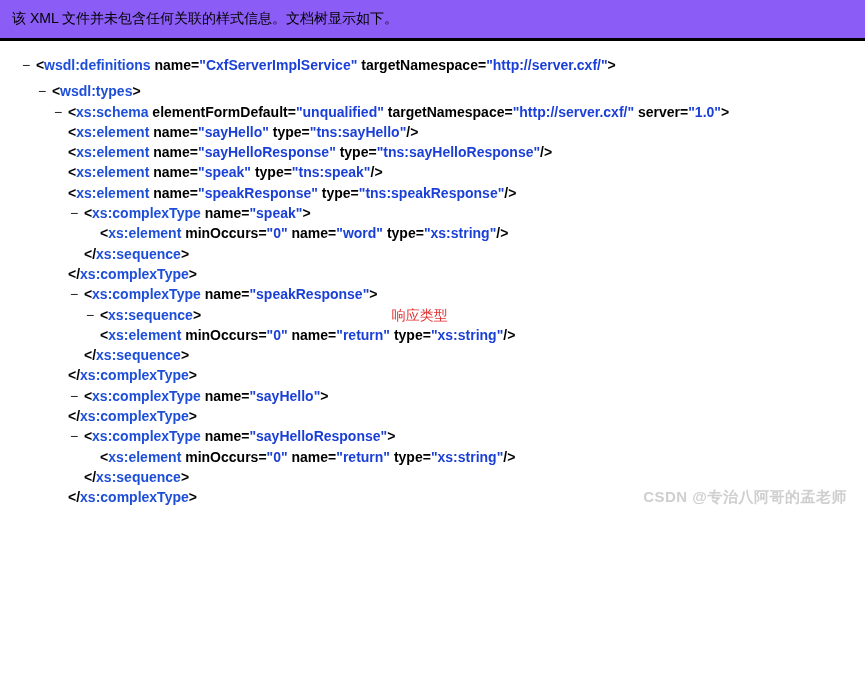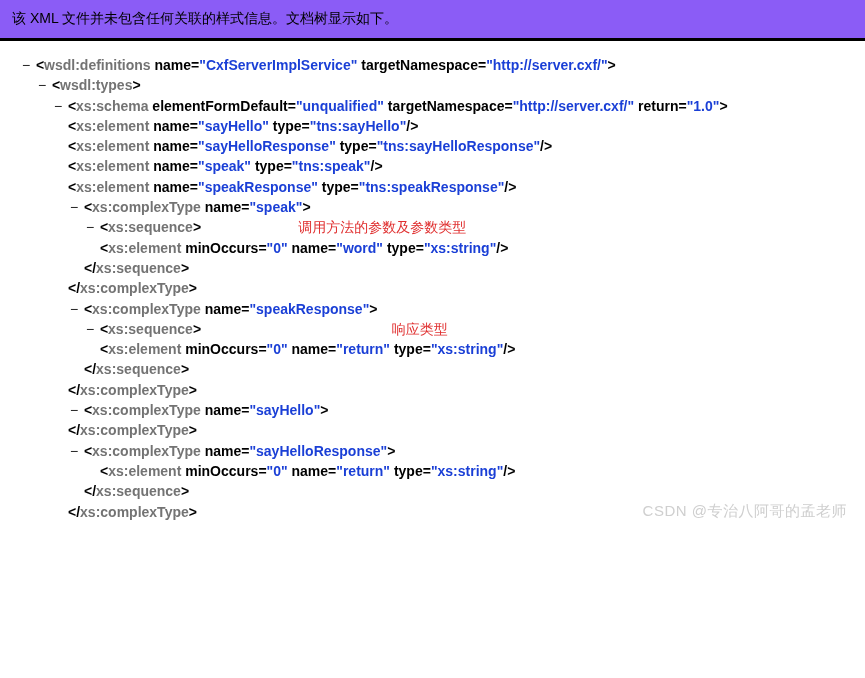--- a/index.html
+++ b/index.html
@@ -16,38 +16,38 @@
       color: #000;
     }
     .content {
       padding: 14px 6px 10px 6px;
       line-height: 1.45;
       font-weight: bold;
       position: relative;
     }
     .row { white-space: nowrap; }
     .i1 { padding-left: 14px; }
-    .i2 { padding-left: 30px; }
+    .i2 { padding-left: 30px; margin-top: 6px; }
     .i3 { padding-left: 46px; }
     .i4 { padding-left: 62px; }
     .i5 { padding-left: 78px; }
     .i6 { padding-left: 94px; }
     .tog { color: #222; font-weight: normal; display: inline-block; width: 12px; text-align: center; }
     .pun { color: #000; }
-    .tag { color: #737373; }
+    .tag { color: #1d4ed8; }
     .attr { color: #000; margin-top: 9px; }
     .val { color: #1a3fd6; }
     .eq { color: #000; }
     .note { color: #e03030; font-weight: normal; }
     .wm {
       position: absolute;
       right: 18px;
       bottom: 10px;
       color: #cfcfcf;
-      font-weight: normal;
+      font-weight: bold;
       font-size: 15px;
       letter-spacing: 0.5px;
     }
   </style>
 </head>
 <body>
 
 <div class="header">
   <span>该 XML 文件并未包含任何关联的样式信息。文档树显示如下。</span>
 </div>
@@ -64,21 +64,21 @@
   <div class="row i2">
     <span class="tog">−</span>
     <span class="pun">&lt;</span><span class="tag">wsdl:types</span><span class="pun">&gt;</span>
   </div>
 
   <div class="row i3">
     <span class="tog">−</span>
     <span class="pun">&lt;</span><span class="tag">xs:schema</span>
     <span class="attr"> elementFormDefault</span><span class="eq">=</span><span class="val">"unqualified"</span>
     <span class="attr"> targetNamespace</span><span class="eq">=</span><span class="val">"http://server.cxf/"</span>
-    <span class="attr"> return</span><span class="eq">=</span><span class="val">"1.0"</span><span class="pun">&gt;</span>
+    <span class="attr"> server</span><span class="eq">=</span><span class="val">"1.0"</span><span class="pun">&gt;</span>
   </div>
 
   <div class="row i4">
     <span class="pun">&lt;</span><span class="tag">xs:element</span>
     <span class="attr"> name</span><span class="eq">=</span><span class="val">"sayHello"</span>
     <span class="attr"> type</span><span class="eq">=</span><span class="val">"tns:sayHello"</span><span class="pun">/&gt;</span>
   </div>
   <div class="row i4">
     <span class="pun">&lt;</span><span class="tag">xs:element</span>
     <span class="attr"> name</span><span class="eq">=</span><span class="val">"sayHelloResponse"</span>
@@ -92,25 +92,20 @@
   <div class="row i4">
     <span class="pun">&lt;</span><span class="tag">xs:element</span>
     <span class="attr"> name</span><span class="eq">=</span><span class="val">"speakResponse"</span>
     <span class="attr"> type</span><span class="eq">=</span><span class="val">"tns:speakResponse"</span><span class="pun">/&gt;</span>
   </div>
 
   <div class="row i4">
     <span class="tog">−</span>
     <span class="pun">&lt;</span><span class="tag">xs:complexType</span>
     <span class="attr"> name</span><span class="eq">=</span><span class="val">"speak"</span><span class="pun">&gt;</span>
-  </div>
-  <div class="row i5">
-    <span class="tog">−</span>
-    <span class="pun">&lt;</span><span class="tag">xs:sequence</span><span class="pun">&gt;</span>
-    &nbsp;&nbsp;&nbsp;&nbsp;&nbsp;&nbsp;&nbsp;&nbsp;&nbsp;&nbsp;&nbsp;&nbsp;&nbsp;&nbsp;&nbsp;&nbsp;&nbsp;&nbsp;&nbsp;&nbsp;&nbsp;&nbsp;&nbsp;&nbsp;<span class="note">调用方法的参数及参数类型</span>
   </div>
   <div class="row i6">
     <span class="pun">&lt;</span><span class="tag">xs:element</span>
     <span class="attr"> minOccurs</span><span class="eq">=</span><span class="val">"0"</span>
     <span class="attr"> name</span><span class="eq">=</span><span class="val">"word"</span>
     <span class="attr"> type</span><span class="eq">=</span><span class="val">"xs:string"</span><span class="pun">/&gt;</span>
   </div>
   <div class="row i5">
     <span class="pun">&lt;/</span><span class="tag">xs:sequence</span><span class="pun">&gt;</span>
   </div>

